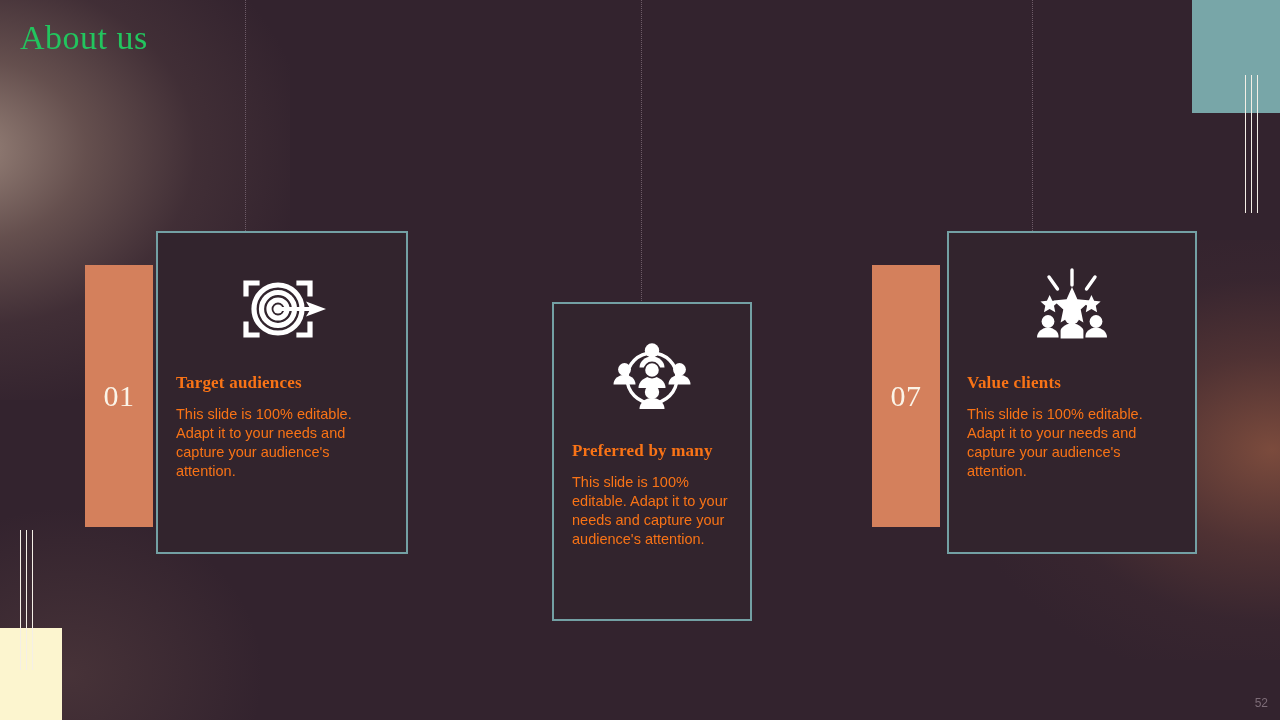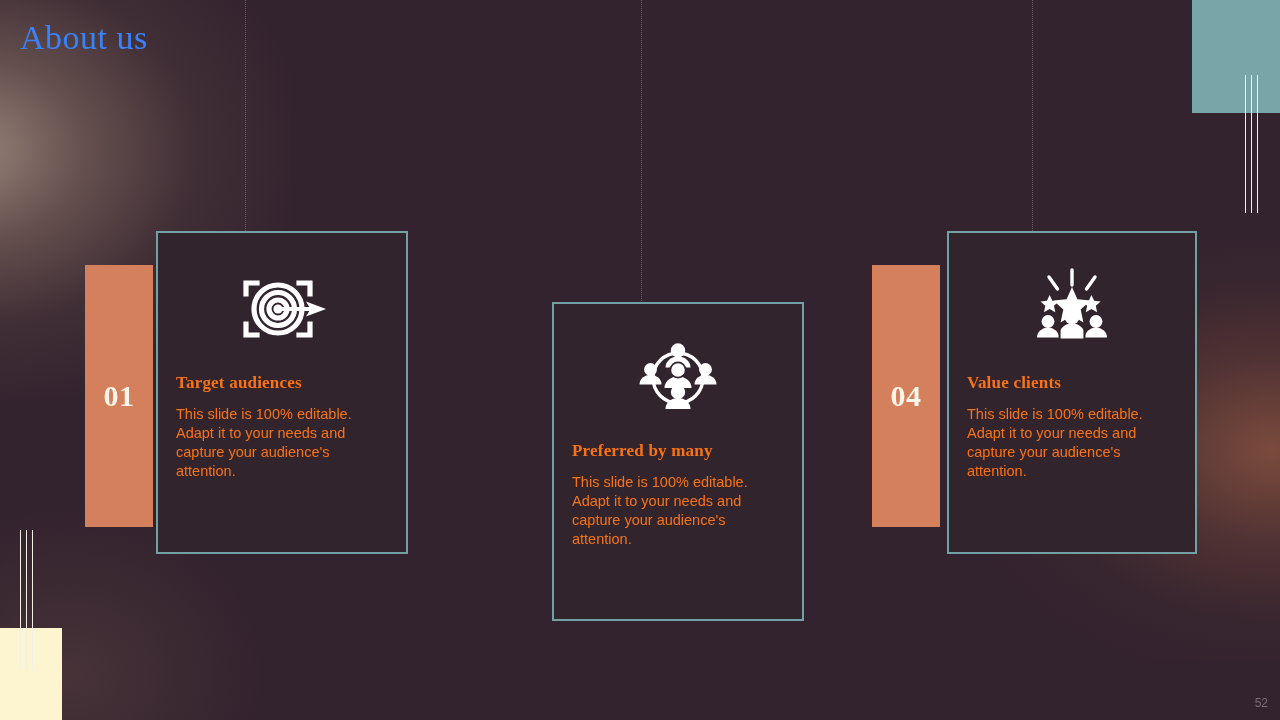--- a/index.html
+++ b/index.html
@@ -79,54 +79,54 @@
   #dotline-3 { left:1032px; height:231px; }
 
   
   #page-title {
     position:absolute;
     left:20px; top:19px;
     font-family:"Liberation Serif", serif;
     font-size:34px;
     font-weight:400;
     letter-spacing:0.5px;
-    color:#3b82f6;
+    color:#22c55e;
   }
 
   
   .num-bar {
     position:absolute;
     width:68px;
     background:#d4805c;
     display:flex;
     align-items:center;
     justify-content:center;
     z-index:2;
   }
   .num-bar .num-text {
     font-family:"Liberation Serif", serif;
     font-size:30px;
-    font-weight:700;
+    font-weight:400;
     color:#fbf4e8;
     letter-spacing:0.5px;
   }
   #num-bar-1 { left:85px;  top:265px; height:262px; }
   #num-bar-2 { left:481px; top:333px; height:262px; }
   #num-bar-3 { left:872px; top:265px; height:262px; }
 
   
   .card {
     position:absolute;
     border:2px solid #73a0a4;
     background:#32242d;
     z-index:3;
     padding:0 18px;
   }
   #card-1 { left:156px; top:231px; width:252px; height:323px; }
-  #card-2 { left:552px; top:302px; width:252px; height:319px; }
+  #card-2 { left:552px; top:302px; width:200px; height:319px; }
   #card-3 { left:947px; top:231px; width:250px; height:323px; }
 
   .card-icon {
     position:absolute;
     left:0; right:0;
     display:flex;
     justify-content:center;
     align-items:center;
   }
   #card-1 .card-icon { top:38px; height:76px; }
@@ -193,21 +193,21 @@
   <div class="dotline" id="dotline-1"></div>
   <div class="dotline" id="dotline-2"></div>
   <div class="dotline" id="dotline-3"></div>
 
   <div id="page-title">About us</div>
 
   <div class="num-bar" id="num-bar-1">
     <span class="num-text">01</span>
   </div>
   <div class="num-bar" id="num-bar-3">
-    <span class="num-text">04</span>
+    <span class="num-text">07</span>
   </div>
 
   <div class="card" id="card-1">
     <div class="card-icon">
       <span>
         <svg width="92" height="72" viewBox="0 0 92 72">
           <g fill="none" stroke="#ffffff" stroke-width="5.2">
 
             <path d="M10 21 L10 10 L21 10" stroke-linecap="square"></path>
             <path d="M63 10 L74 10 L74 21" stroke-linecap="square"></path>

